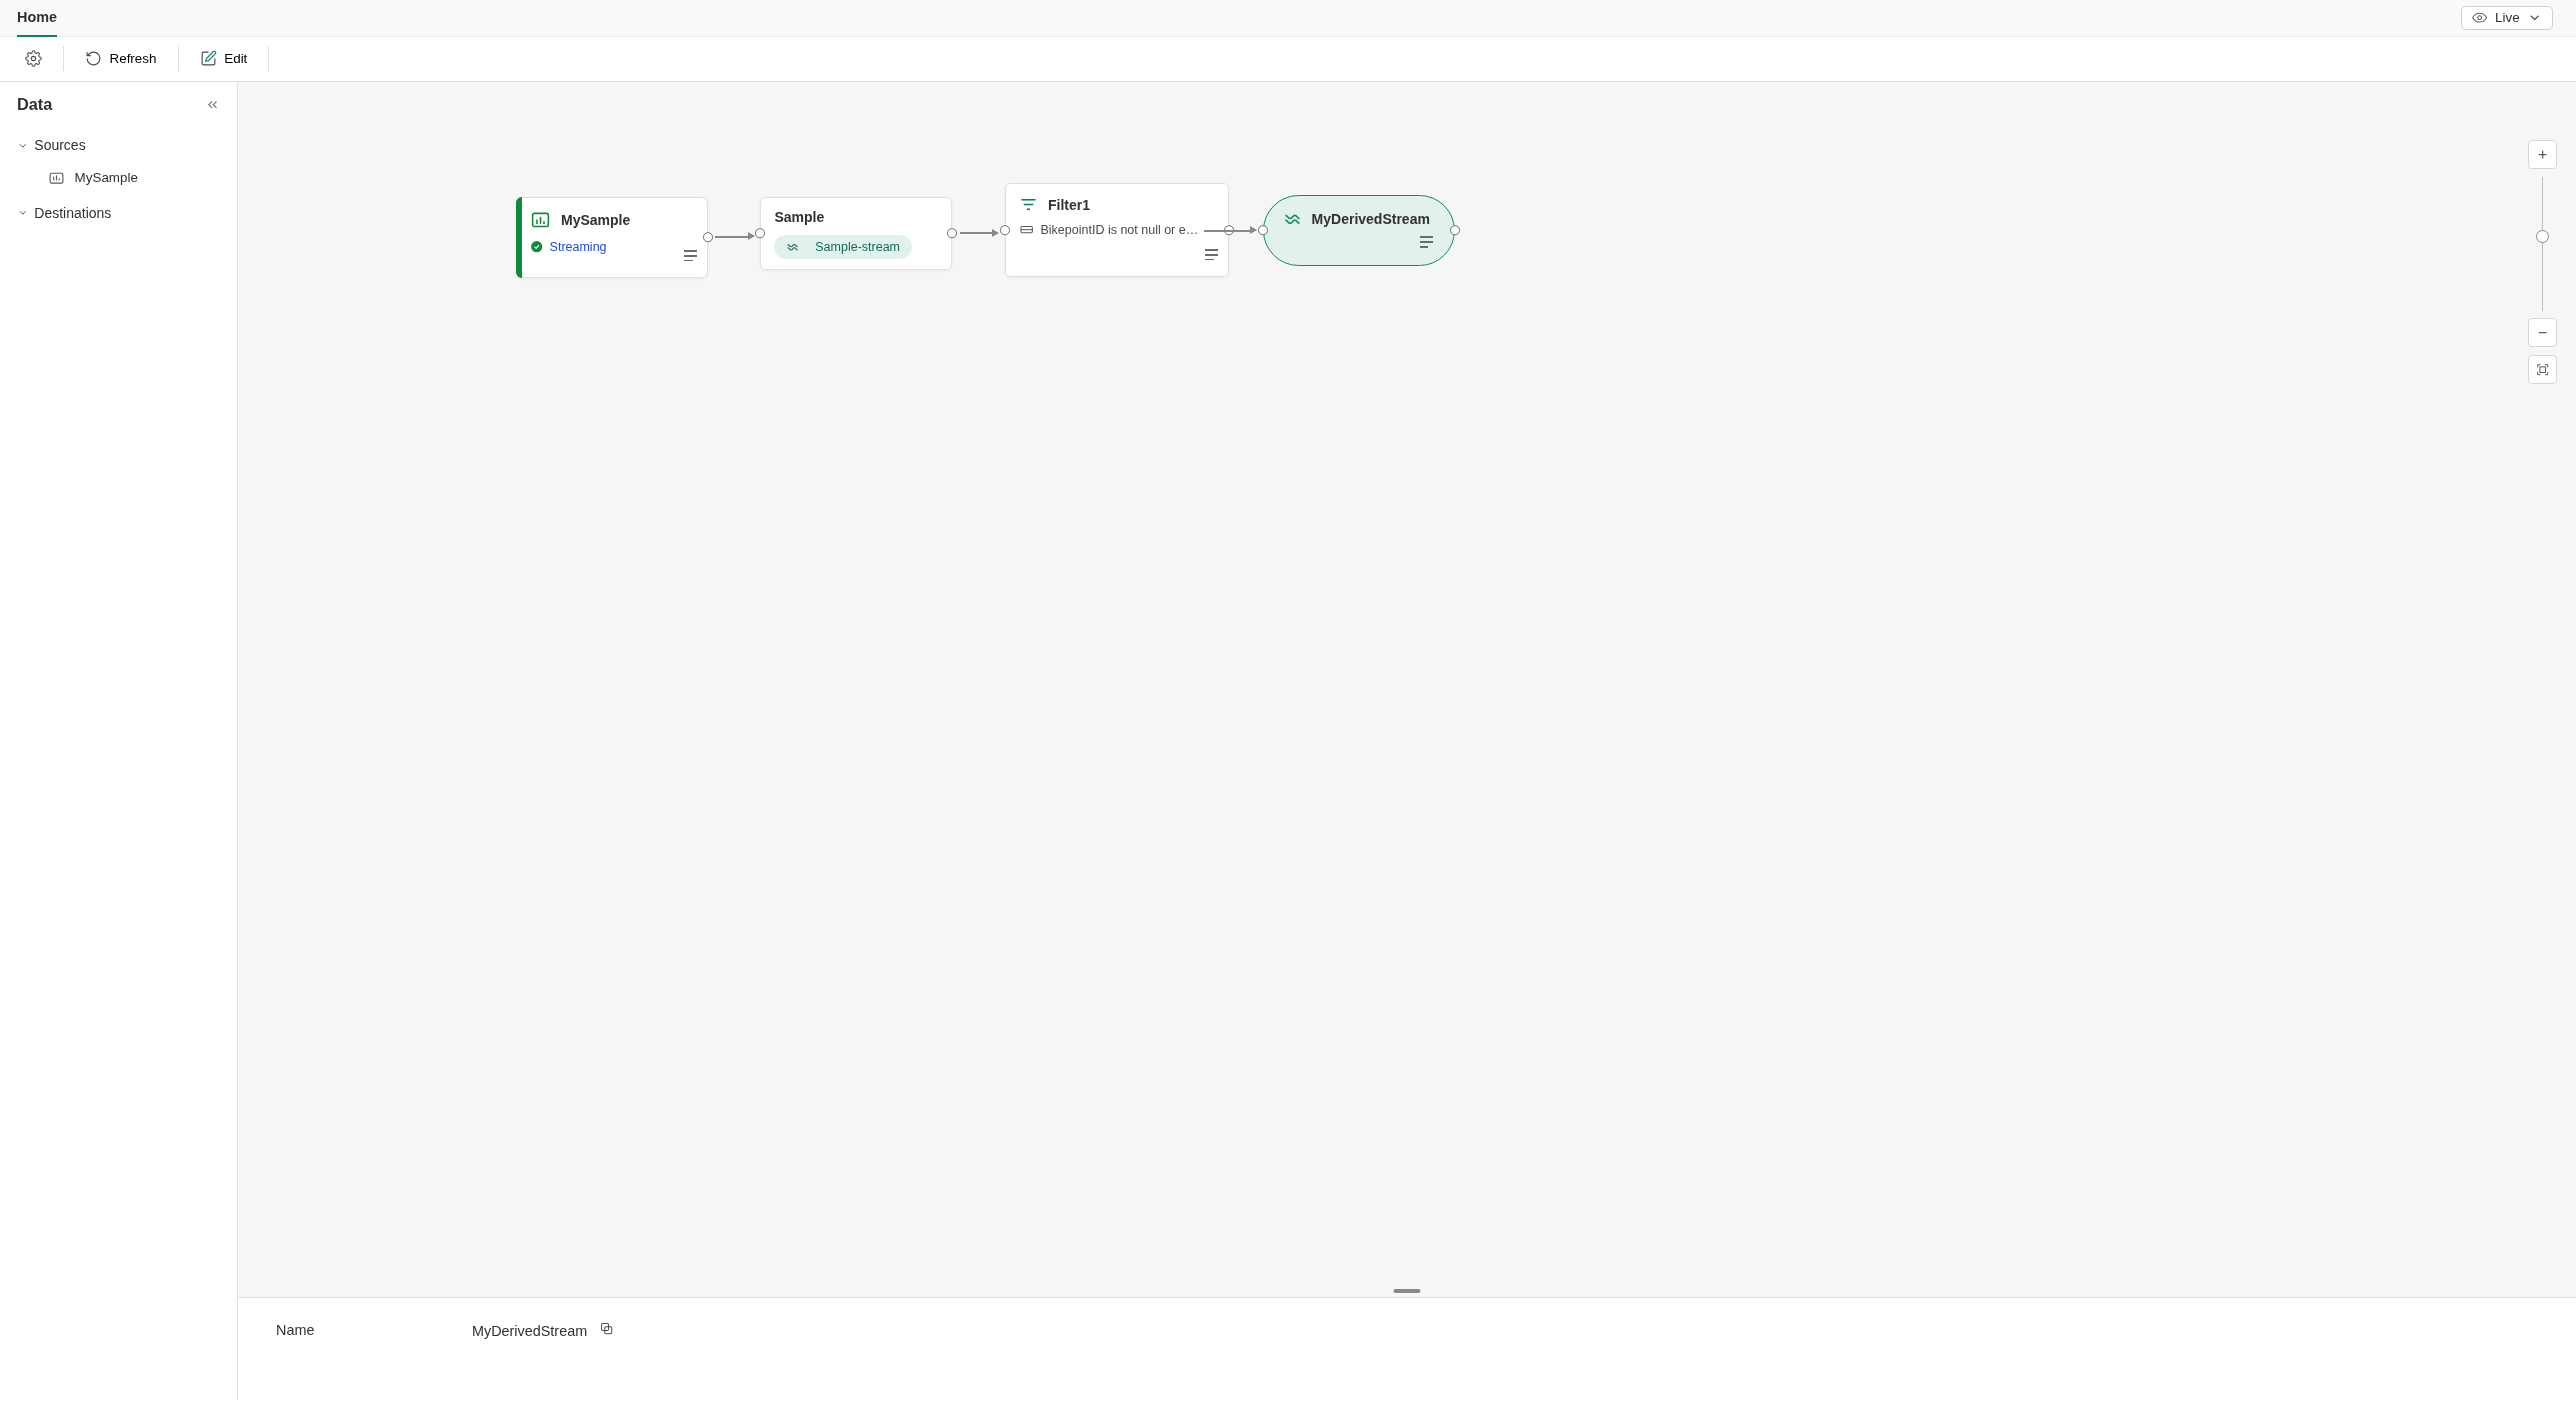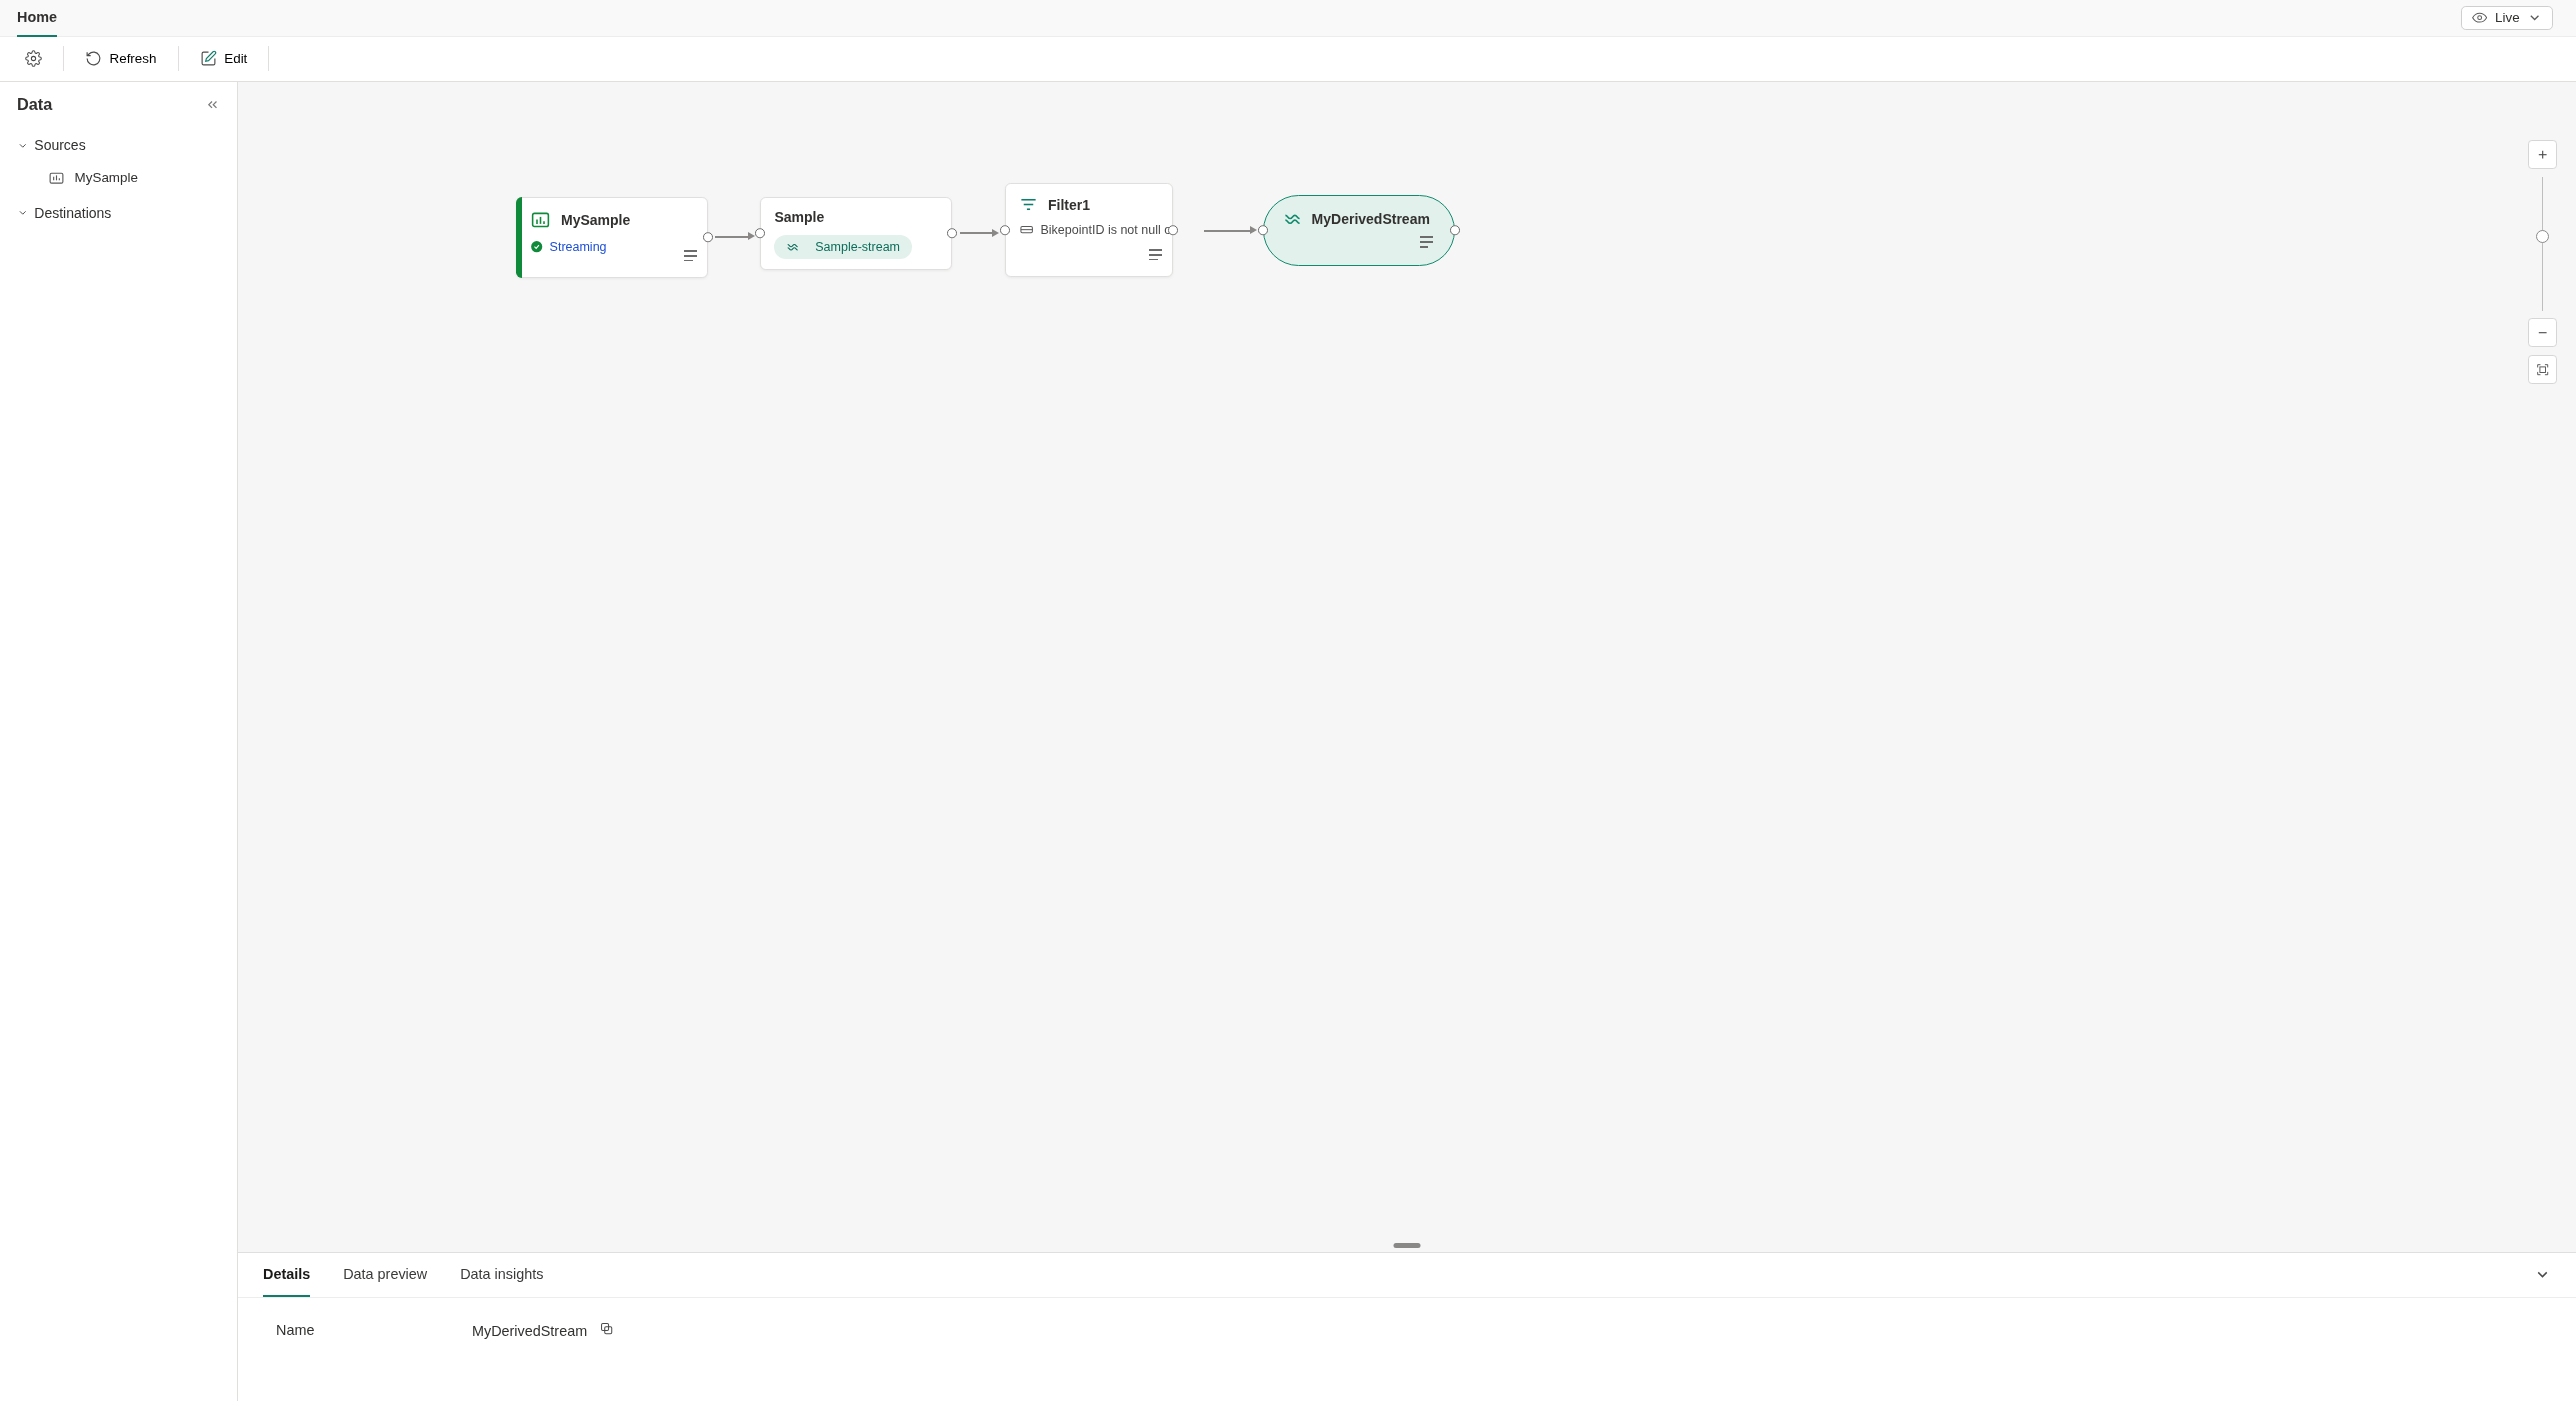--- a/index.html
+++ b/index.html
@@ -51,21 +51,21 @@
 
 .card-mysample { left: 278px; top: 115px; width: 192px; height: 81px; }
 .card-mysample .green-bar{ position:absolute; left:-1px; top:-1px; bottom:-1px; width:5.8px; background:#0f8a3a; border-radius:5.8px 0 0 5.8px; }
 .card-mysample .hdr svg { color:#0f8a3a; }
 .card-mysample .sub svg { color:#0f8a3a; width:13.4px; height:13.4px; }
 
 .card-sample { left: 522px; top: 115px; width: 192px; height: 73px; }
 .card-sample .chip{ display:flex; align-items:center; gap:16px; background:#e2f1ec; border-radius:957px; padding:4.8px 11.5px; margin:3.8px 13.4px 11.5px 13.4px; font-size:12.5px; color:#0e6d5b; width:fit-content; }
 .card-sample .chip svg{ width:13.4px; height:13.4px; }
 
-.card-filter { left: 767px; top: 101px; width: 168px; height: 94px; }
+.card-filter { left: 767px; top: 101px; width: 224px; height: 94px; }
 .card-filter .hdr svg{ color:#107c6c; }
 .card-filter .filter-line{ display:flex; align-items:center; gap:5.8px; padding:1.9px 13.4px 5.8px 13.4px; font-size:12.5px; color:#4a4a4a; white-space:nowrap; overflow:hidden; text-overflow:ellipsis; }
 .card-filter .filter-line svg{ width:15.3px; height:15.3px; color:#5a5a5a; flex:none; }
 
 .pill { position:absolute; left: 1025px; top: 113px; width: 192px; height: 71px; border:1.9px solid #0f8a6c; background:#e2f1ec; border-radius:38px; display:flex; align-items:flex-start;}
 .pill .hdr{ display:flex; align-items:center; gap:9.6px; padding: 13.4px 13.4px 0 19px; font-weight:600; font-size:14px; }
 .pill .hdr svg{ color:#0f8a6c; }
 .pill .card-more{ right:21px; bottom:11.5px; }
 
 .flow-line { position:absolute; height:1.9px; background:#8a8886; }
@@ -284,30 +284,20 @@
             </svg>
         </div>
       </div>
     </div>
 
     <div class="detail-split">
         <div class="grip"></div>
       </div>
 
     <div class="details-panel">
-      <div class="details-tabs">
-        <div class="tabs-left">
-          <div class="detail-tab active">Details</div>
-          <div class="detail-tab">Data preview</div>
-          <div class="detail-tab">Data insights</div>
-        </div>
-        <svg width="17" height="17" viewBox="0 0 24 24" fill="none" stroke="#4a4a4a" stroke-width="2">
-            <polyline points="6 9 12 15 18 9"></polyline>
-          </svg>
-      </div>
       <div class="details-body">
         <div class="details-row">
           <span class="label">Name</span>
           <span class="value">
             <span>MyDerivedStream</span>
             <svg class="copy" width="15.3" height="15.3" viewBox="0 0 24 24" fill="none" stroke="#4a4a4a" stroke-width="1.6">
                 <rect x="9" y="9" width="11" height="11" rx="2"></rect>
                 <rect x="4" y="4" width="11" height="11" rx="2"></rect>
               </svg>
           </span>

